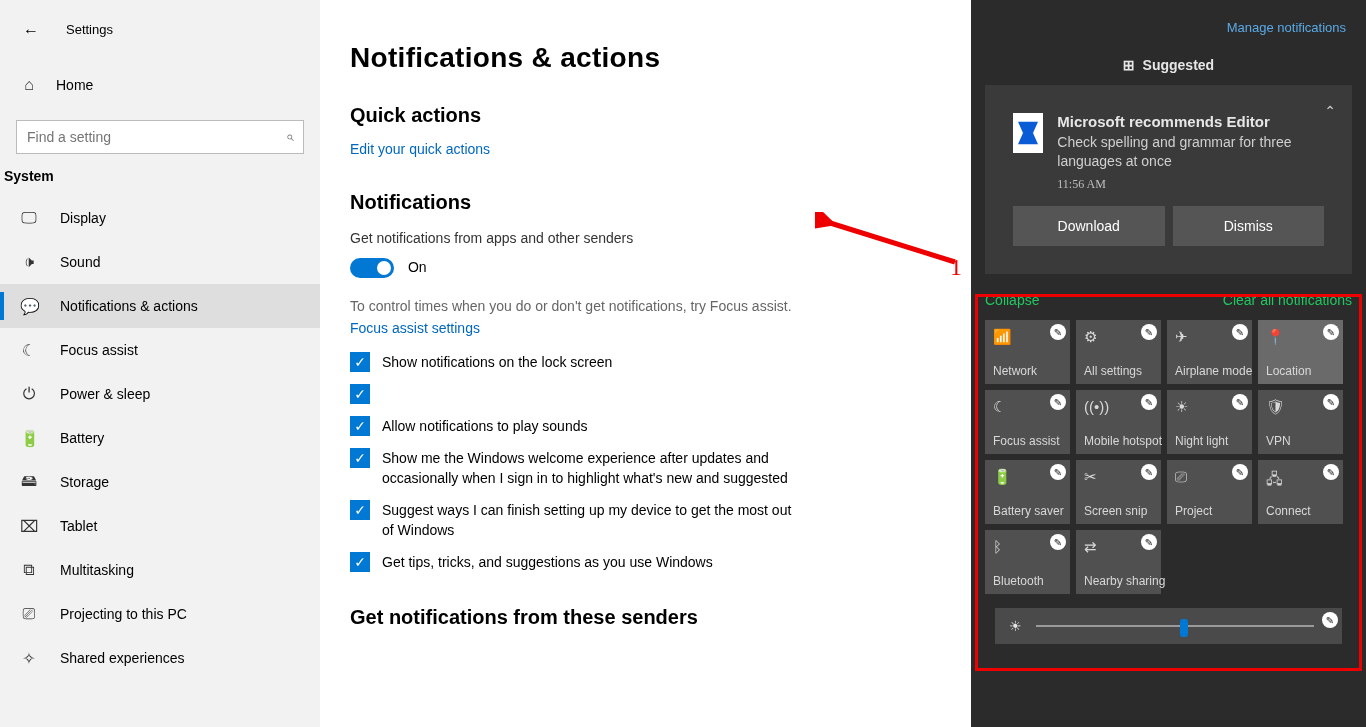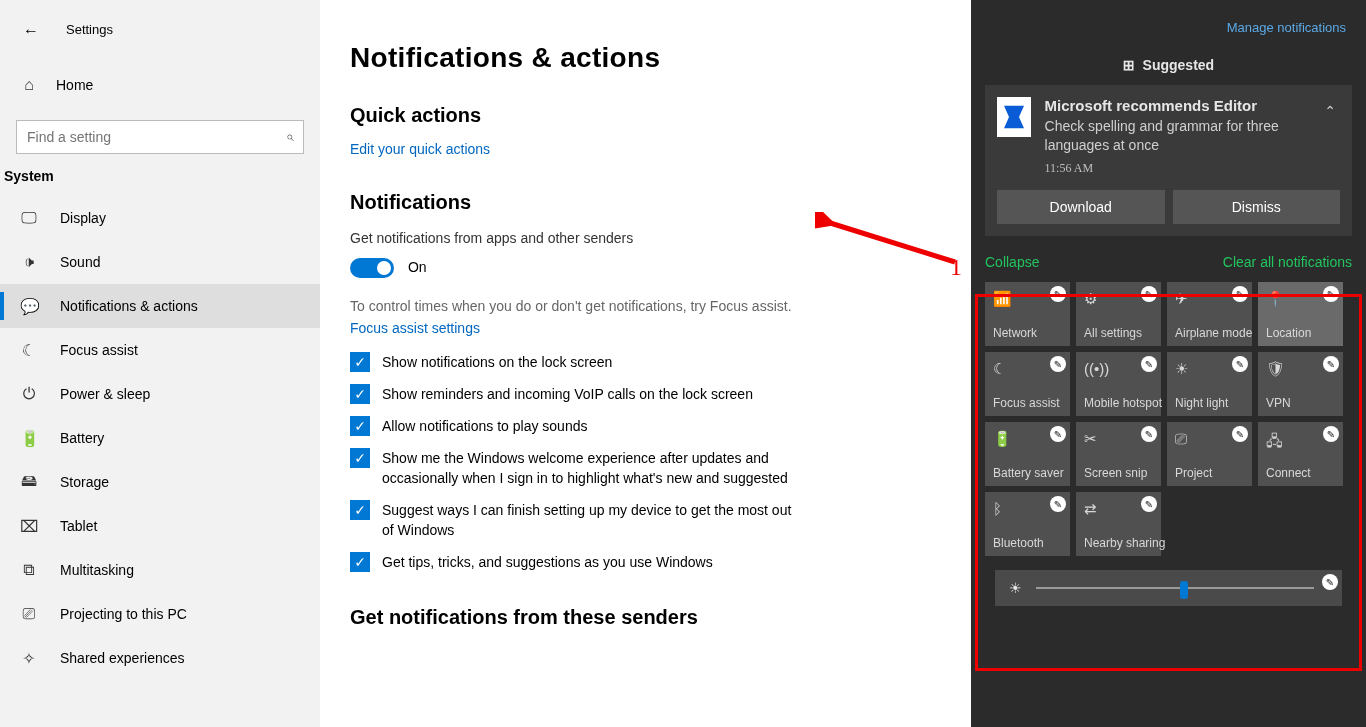--- a/index.html
+++ b/index.html
@@ -33,30 +33,30 @@
     .on-label { display:inline-block; margin-left: 10px; }
     .checks { margin-top: 16px; display: flex; flex-direction: column; gap: 12px; max-width: 455px; }
     .chk { display: flex; gap: 12px; cursor: pointer; }
     .box { width: 20px; height: 20px; background: #0078d4; flex-shrink: 0; display: flex; align-items: center; justify-content: center; color: #fff; font-size: 14px; }
     .lh { line-height: 20px; }
     
     .ac { width: 395px; background: #2b2b2b; color: #e6e6e6; padding: 10px 14px 14px; position: relative; }
     .manage { text-align: right; color: #5aa9e6; font-size: 13px; cursor: pointer; padding: 10px 6px 22px; }
     .suggested { text-align: center; font-weight: 600; font-size: 14px; margin-bottom: 12px; }
     .sugg-ico { margin-right: 8px; }
-    .card { background: #3a3a3a; padding: 12px; position: relative; margin-bottom: 18px; }
+    .card { background: #3a3a3a; padding: 28px; position: relative; margin-bottom: 18px; }
     .card-body { display: flex; gap: 14px; }
     .card-logo { width: 40px; height: 40px; background: #fff; display:flex; align-items:center; justify-content:center; }
     .card-logo svg { width: 30px; height: 30px; }
     .card-title { font-weight: 600; font-size: 15px; }
     .card-sub { color: #cfcfcf; line-height: 19px; margin-top: 3px; font-size: 14px;}
     .card-time { color: #bfbfbf; font-size: 12px; margin-top: 6px; font-family: Liberation Serif, serif; }
     .card-chevron { position:absolute; right:10px; top:14px; width:24px; height:24px; display:flex; align-items:center; justify-content:center; cursor:pointer; color:#ccc;}
     .card-btns { display: flex; gap: 8px; margin-top: 14px; }
-    .card-btn { flex:1; height: 34px; background: #555; color: #fff; display:flex; align-items:center; justify-content:center; cursor:pointer; font-size: 14px;}
+    .card-btn { flex:1; height: 40px; background: #555; color: #fff; display:flex; align-items:center; justify-content:center; cursor:pointer; font-size: 14px;}
     .row-links { display:flex; justify-content: space-between; color:#22c55e; font-size: 14px; margin-bottom: 12px; }
     .tiles { display:flex; flex-wrap: wrap; gap: 6px; }
     .tile { width: 85px; height: 64px; background: #505050; position: relative; cursor: pointer; }
     .tile.light { background: #6a6a6a; }
     .tile-ico { position:absolute; left:8px; top:8px; font-size: 15px; color: #d8d8d8; }
     .tile-lbl { position:absolute; left:8px; bottom:6px; font-size: 12px; color: #d8d8d8; white-space: nowrap;}
     .pin { position:absolute; right:4px; top:4px; width:16px; height:16px; background:#fff; color:#222; border-radius:50%; display:flex; align-items:center; justify-content:center; font-size:10px; }
     .slider { margin: 14px 10px 4px; background:#4a4a4a; height: 36px; position:relative; display:flex; align-items:center; padding:0 14px; cursor:pointer;}
     .slider-track { flex:1; height:2px; background:#9a9a9a; margin:0 14px; position:relative; }
     .slider-thumb { position:absolute; left:52%; top:-6px; width:8px; height:18px; background:#0078d4; border-radius:3px; }
@@ -145,21 +145,20 @@
     <span class="on-label">On</span>
     <div class="gray" style="margin-top:20px">To control times when you do or don't get notifications, try Focus assist.</div>
     <div class="link">Focus assist settings</div>
     <div class="checks">
       <div class="chk">
           <div class="box">✓</div>
           <div class="lh">Show notifications on the lock screen</div>
         </div>
       <div class="chk">
           <div class="box">✓</div>
-          <div class="lh">Show reminders and incoming VoIP calls on the lock screen</div>
         </div>
       <div class="chk">
           <div class="box">✓</div>
           <div class="lh">Allow notifications to play sounds</div>
         </div>
       <div class="chk">
           <div class="box">✓</div>
           <div class="lh">Show me the Windows welcome experience after updates and occasionally when I sign in to highlight what's new and suggested</div>
         </div>
       <div class="chk">

